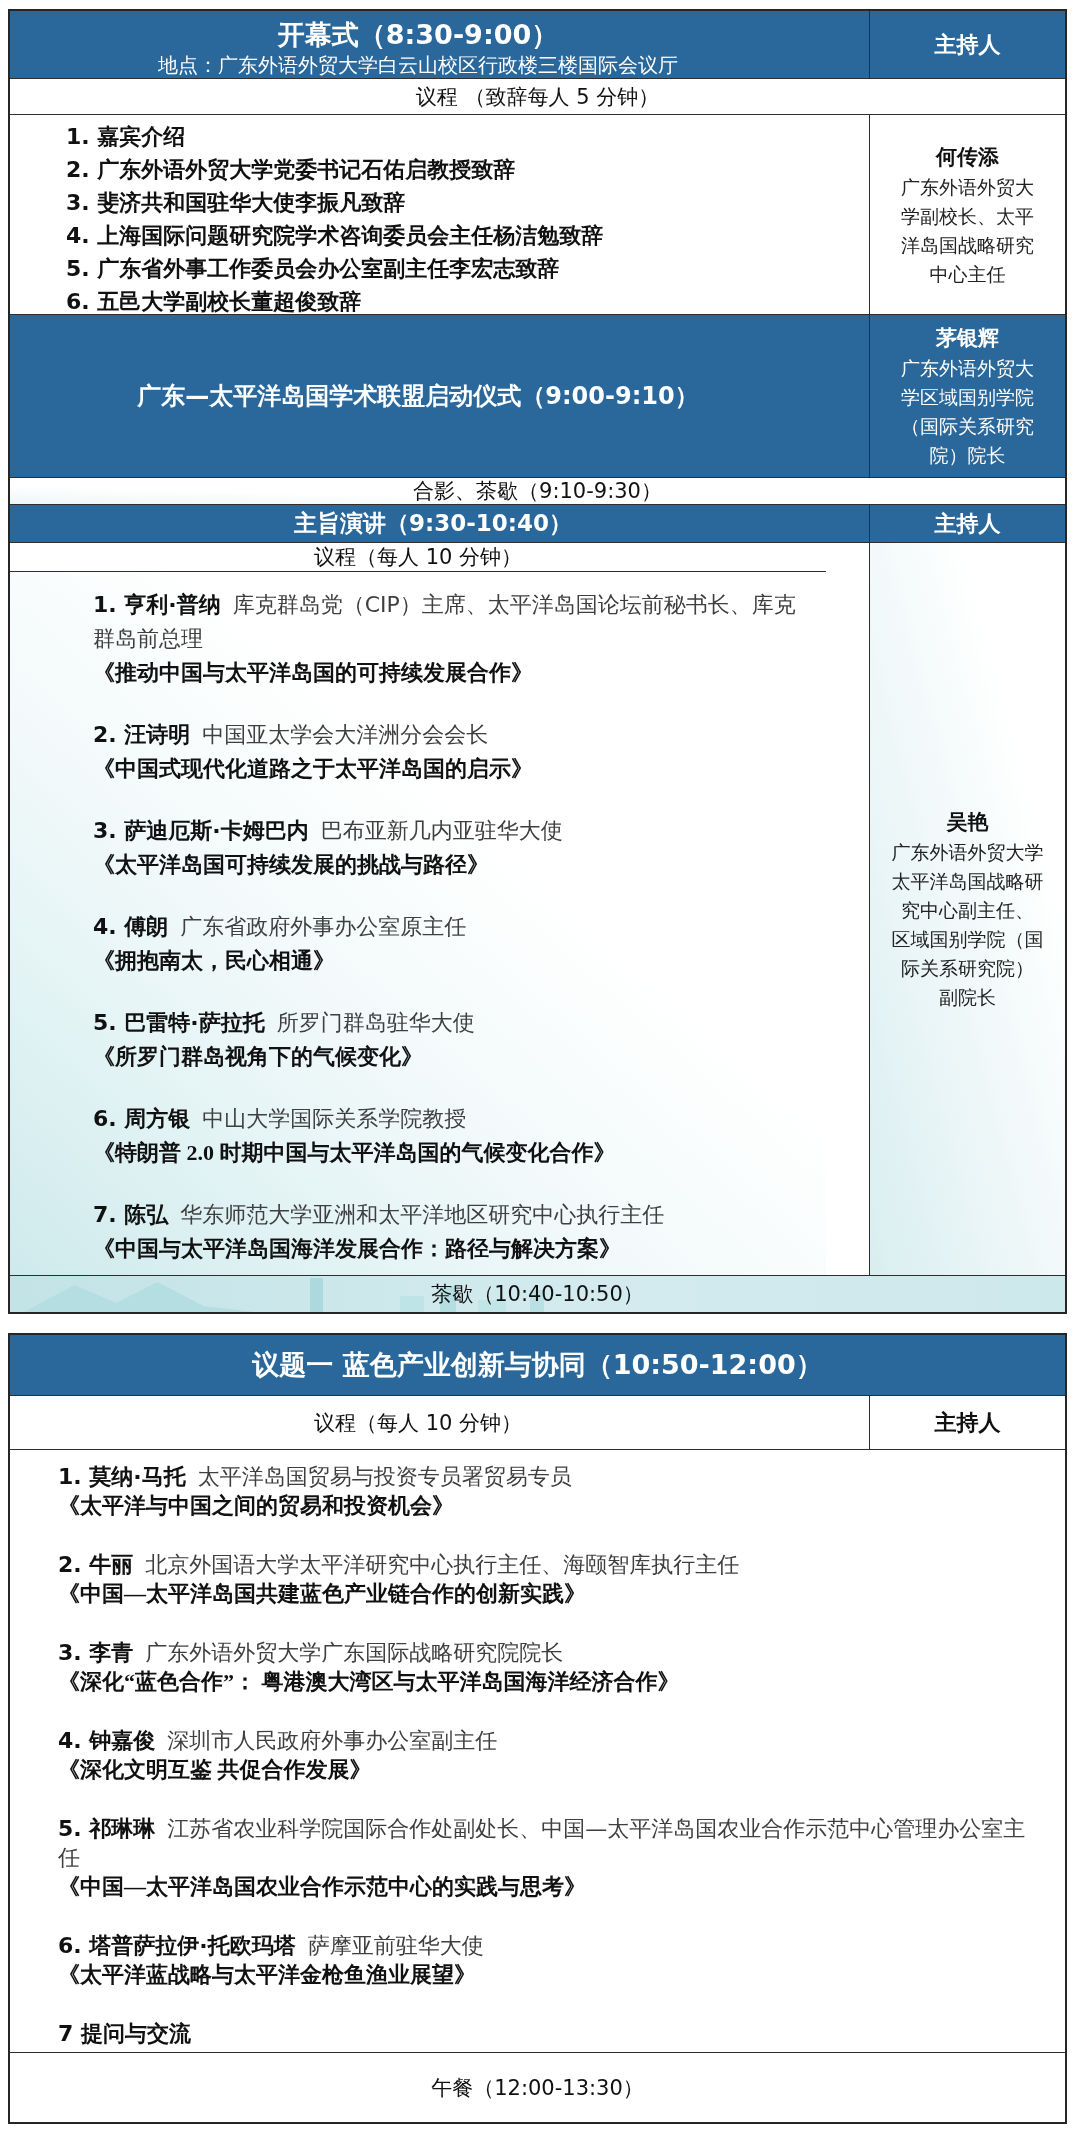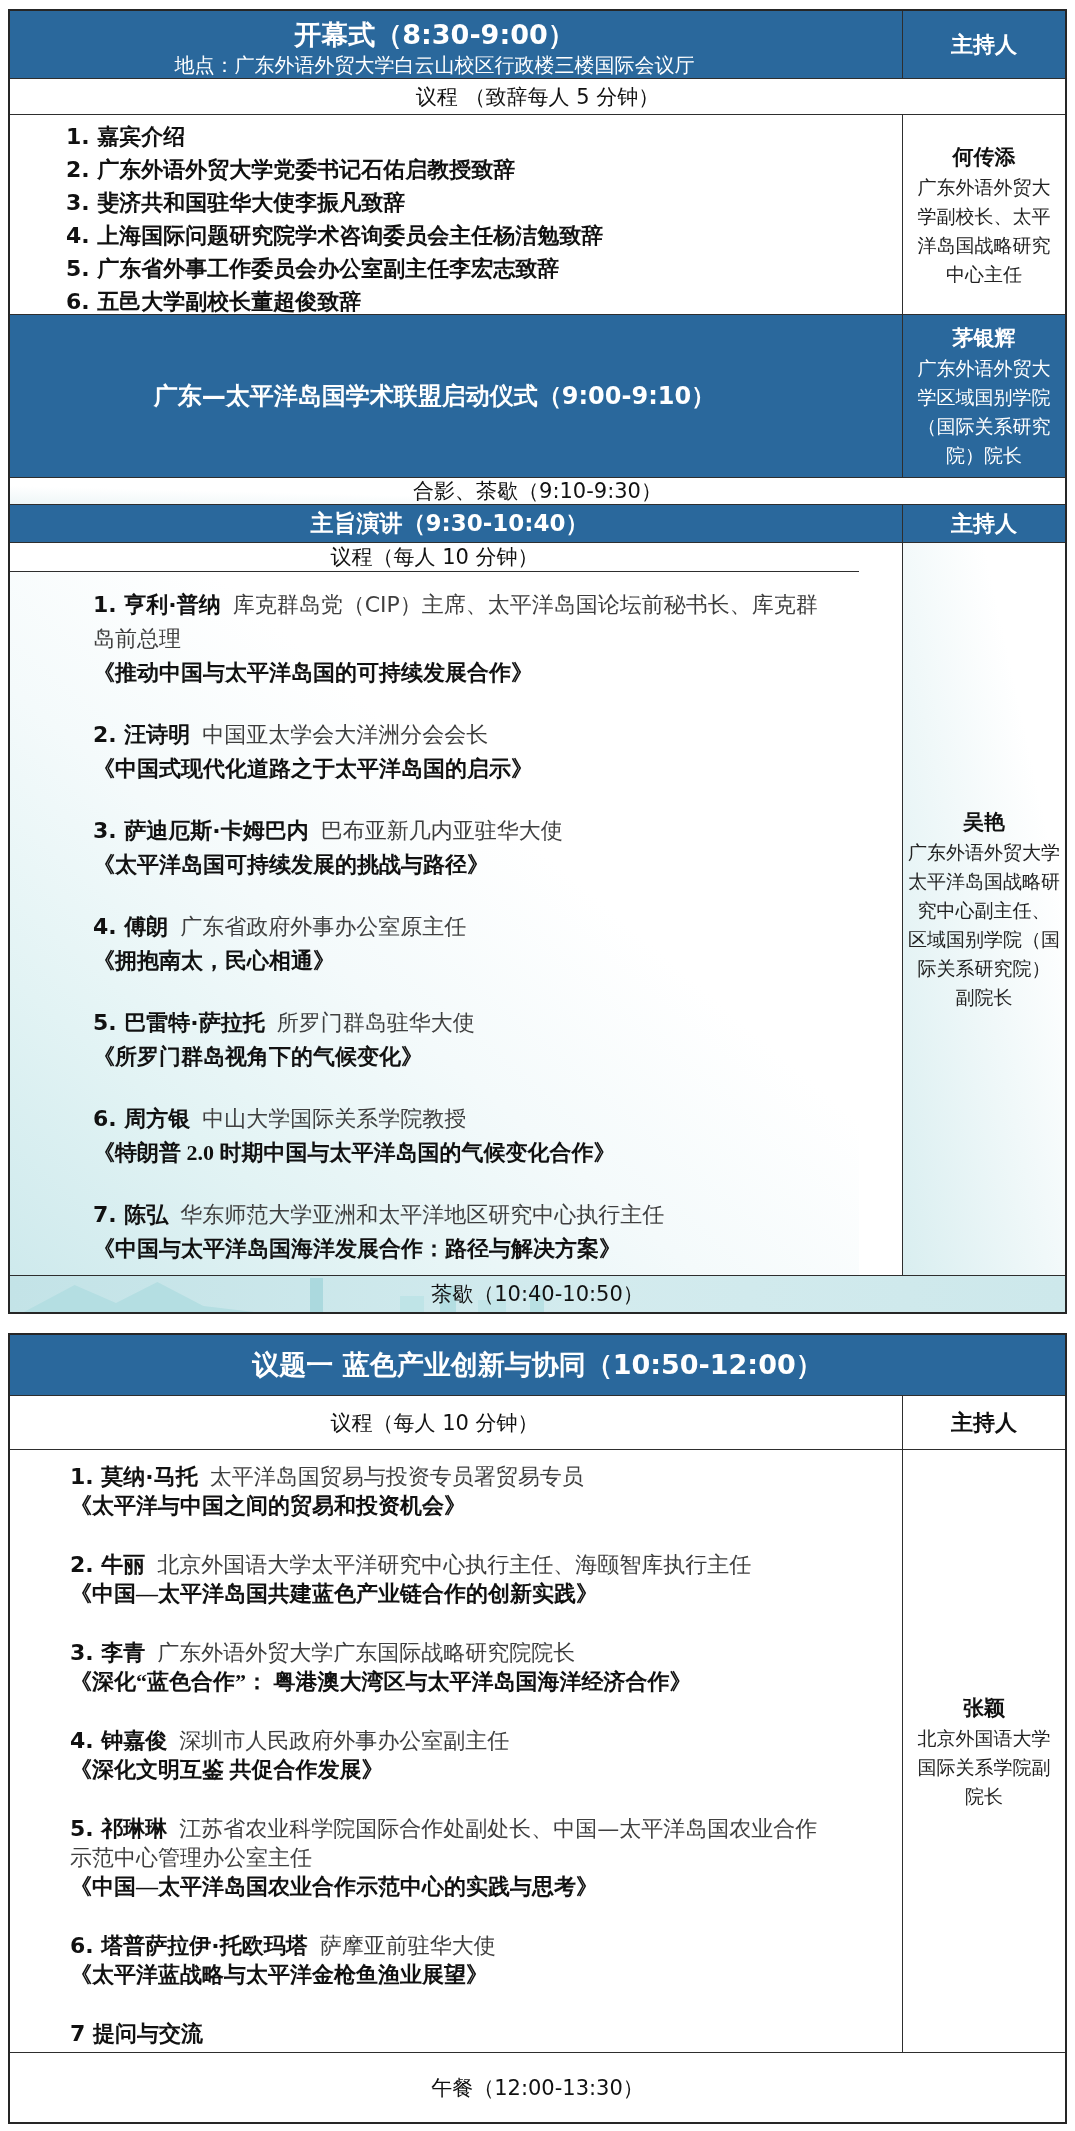--- a/index.html
+++ b/index.html
@@ -19,21 +19,21 @@
     background: #fff;
   }
   #table1 { top: 9px; }
   #table2 { top: 1333px; }
 
   .row { display: flex; border-top: 1.5px solid #2e2e2e; position: relative; }
   .row:first-child { border-top: none; }
 
   .cell-left { flex: 1; position: relative; }
   .cell-right {
-    width: 163px;
+    width: 196px;
     border-left: 1.5px solid #2e2e2e;
     display: flex; flex-direction: column;
     justify-content: center; align-items: center;
     text-align: center;
     padding: 2px 4px;
     margin-left: 43px;
   }
 
   .blue { background: #2a689c; color: #ffffff; }
 
@@ -92,21 +92,21 @@
   .mod-affil { font-size: 19px; line-height: 29px; white-space: pre-line; }
   .cell-right.on-white .mod-affil { color: #222; }
 
   
   .r-head2 { height: 60px; display:flex; justify-content:center; align-items:center; }
   .head2-title { font-size: 27px; font-weight: 700; }
   .r-agenda2 { height: 54px; }
   .r-agenda2 .cell-left { display:flex; justify-content:center; align-items:center; font-size:21px; }
   .r-agenda2 .cell-right { color:#111; }
   .r-s1body { height: 603px; }
-  .r-s1body .cell-left { padding: 12px 28px 0 60px; }
+  .r-s1body .cell-left { padding: 12px 28px 0 48px; }
   .spk2 { font-size: 22px; line-height: 29px; margin-bottom: 30px; }
   .r-lunch { height: 70px; justify-content:center; align-items:center; font-size:21px; }
 </style>
 </head>
 <body>
 
 <div class="agenda-table" id="table1">
 
   <div class="row r-head blue">
     <div class="cell-left">
@@ -264,25 +264,19 @@
       </div>
       <div class="spk2">
         <div><span class="spk-name">6. 塔普萨拉伊·托欧玛塔</span><span class="spk-affil">萨摩亚前驻华大使</span></div>
         <div class="spk-topic">《太平洋蓝战略与太平洋金枪鱼渔业展望》</div>
       </div>
       <div class="spk2">
         <div><span class="spk-name">7 提问与交流</span></div>
 
       </div>
     </div>
-    <div class="cell-right on-white">
-      <div class="mod-name">张颖</div>
-      <div class="mod-affil">北京外国语大学
-国际关系学院副
-院长</div>
-    </div>
   </div>
 
   <div class="row r-lunch">
     <span>午餐（12:00-13:30）</span>
   </div>
 
 </div>
 
 </body></html>

